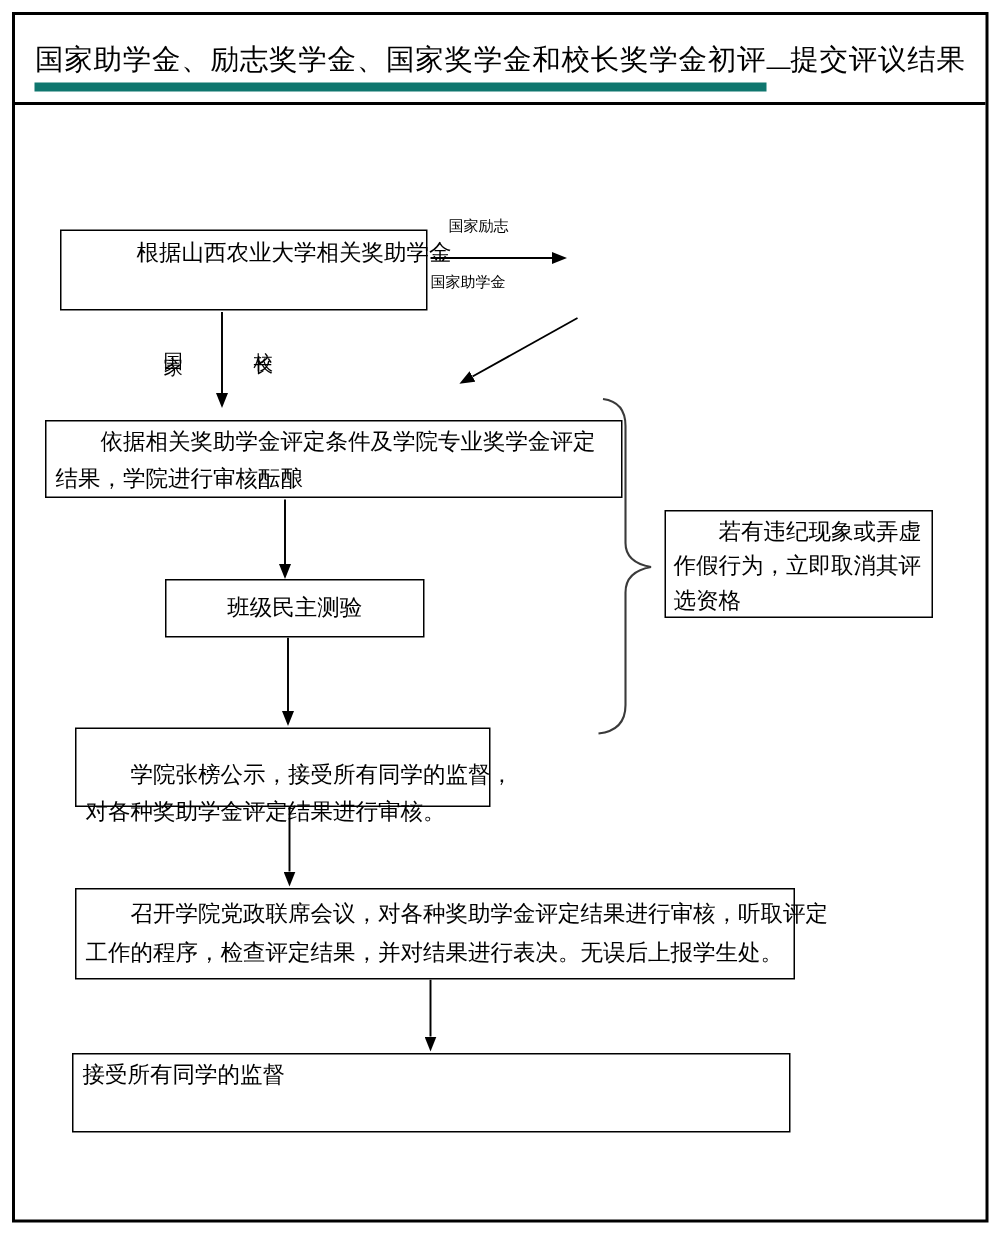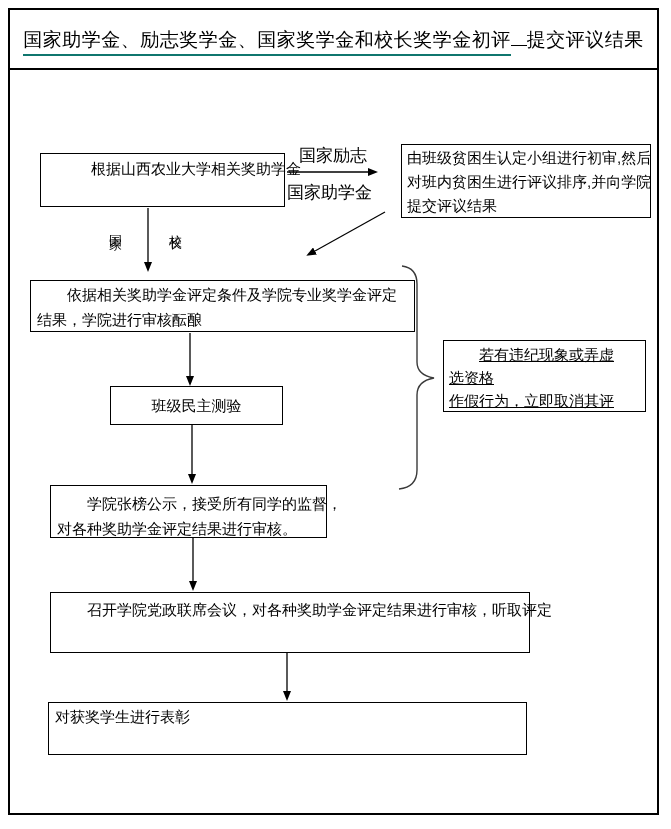--- a/index.html
+++ b/index.html
@@ -9,42 +9,42 @@
     overflow:hidden;
   }
   #frame{
     position:absolute;left:8px;top:8px;width:647px;height:803px;
     border:2px solid #000;
   }
   #title{
     position:absolute;left:8px;top:27px;width:651px;text-align:center;
     font-size:19px;letter-spacing:0.5px;white-space:nowrap;
   }
-  #title .u{border-bottom:2px solid #0f766e;padding-bottom:4px;}
+  #title .u{border-bottom:6px solid #0f766e;padding-bottom:4px;}
   #title .gapu{display:inline-block;width:16px;border-bottom:1px solid #000;padding-bottom:4px;}
   #divider{position:absolute;left:10px;top:68px;width:647px;height:2px;background:#000;}
   .box{
     position:absolute;border:1px solid #000;background:#fff;
     font-size:15px;box-sizing:border-box;
   }
   .bl{padding:0 6px;line-height:25px;white-space:nowrap;}
   .ind{text-indent:2em;}
   #box-apply{left:40px;top:153px;width:245px;height:54px;padding-top:2px;padding-left:14px;}
   #box-class-review{left:401px;top:144px;width:250px;height:74px;padding-top:1px;}
   #box-class-review .bl{line-height:24px;padding:0 5px;}
   #box-college-audit{left:30px;top:280px;width:385px;height:52px;padding-top:1px;}
   #box-democratic-test{left:110px;top:386px;width:173px;height:39px;text-align:center;}
   #box-democratic-test .bl{line-height:37px;}
-  #box-publicity{left:50px;top:485px;width:277px;height:53px;padding-top:5px;}
+  #box-publicity{left:50px;top:485px;width:277px;height:53px;padding-top:18px;}
   #box-joint-meeting{left:50px;top:592px;width:480px;height:61px;padding-top:4px;}
   #box-joint-meeting .bl{line-height:26px;}
   #box-report-upward{left:48px;top:702px;width:479px;height:53px;padding-top:1px;}
-  #box-violation-note{left:443px;top:340px;width:203px;height:72px;padding-top:2px;text-decoration:underline;}
+  #box-violation-note{left:443px;top:340px;width:179px;height:72px;padding-top:2px;}
   #box-violation-note .bl{line-height:23px;padding:0 5px;}
-  .flowlabel{position:absolute;font-size:17px;white-space:nowrap;}
+  .flowlabel{position:absolute;font-size:10px;white-space:nowrap;}
   #label-top{left:299px;top:144px;}
   #label-bottom{left:287px;top:181px;font-family:Liberation Mono, monospace;}
   .vlabel{
     position:absolute;font-size:13px;writing-mode:vertical-rl;
     letter-spacing:2px;line-height:14px;
   }
   #vlabel-left{left:108px;top:224px;}
   #vlabel-right{left:168px;top:224px;}
   #overlay{position:absolute;left:0;top:0;width:671px;height:829px;pointer-events:none;}
 </style>
@@ -72,52 +72,48 @@
     <line x1="192" y1="425" x2="192" y2="474" stroke="#000" stroke-width="1.3" marker-end="url(#ah)"></line>
     <line x1="193" y1="538" x2="193" y2="581" stroke="#000" stroke-width="1.3" marker-end="url(#ah)"></line>
     <line x1="287" y1="653" x2="287" y2="691" stroke="#000" stroke-width="1.3" marker-end="url(#ah)"></line>
     <path d="M 402 266 Q 417 268 417 284 L 417 362 Q 417 375 434 378 Q 417 381 417 395 L 417 470 Q 417 487 399 489" fill="none" stroke="#3a3a3a" stroke-width="1.4"></path>
   </svg>
 
   <div class="box" id="box-apply">
     <div class="bl ind">根据山西农业大学相关奖助学金</div>
   </div>
 
-  <div class="box" id="box-class-review">
-    <div class="bl">由班级贫困生认定小组进行初审,然后</div>
-    <div class="bl">对班内贫困生进行评议排序,并向学院</div>
-    <div class="bl">提交评议结果</div>
-  </div>
 
   <div class="box" id="box-democratic-test">
     <div class="bl">班级民主测验</div>
   </div>
 
   <div class="box" id="box-college-audit">
     <div class="bl ind">依据相关奖助学金评定条件及学院专业奖学金评定</div>
     <div class="bl">结果，学院进行审核酝酿</div>
   </div>
 
   <div class="box" id="box-publicity">
     <div class="bl ind">学院张榜公示，接受所有同学的监督，</div>
     <div class="bl">对各种奖助学金评定结果进行审核。</div>
   </div>
 
   <div class="box" id="box-joint-meeting">
     <div class="bl ind">召开学院党政联席会议，对各种奖助学金评定结果进行审核，听取评定</div>
+    <div class="bl">工作的程序，检查评定结果，并对结果进行表决。无误后上报学生处。</div>
   </div>
 
   <div class="box" id="box-report-upward">
-    <div class="bl">对获奖学生进行表彰</div>
+    <div class="bl">接受所有同学的监督</div>
   </div>
 
   <div class="box" id="box-violation-note">
     <div class="bl ind">若有违纪现象或弄虚</div>
+    <div class="bl">作假行为，立即取消其评</div>
     <div class="bl">选资格</div>
-    <div class="bl">作假行为，立即取消其评</div>
   </div>
 
   <div class="flowlabel" id="label-top">国家励志</div>
   <div class="flowlabel" id="label-bottom">国家助学金</div>
   <div class="vlabel" id="vlabel-left">国家</div>
   <div class="vlabel" id="vlabel-right">校长</div>
 
 </div>
 
 </body></html>

